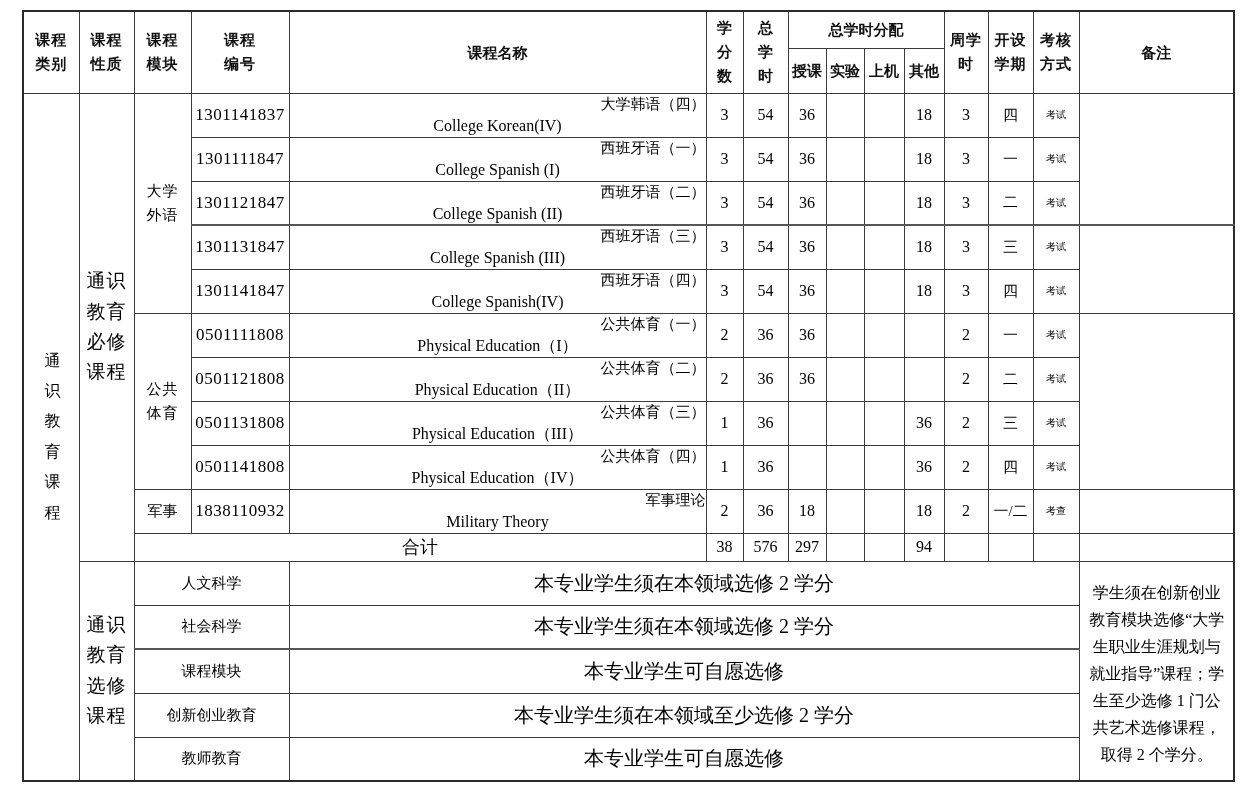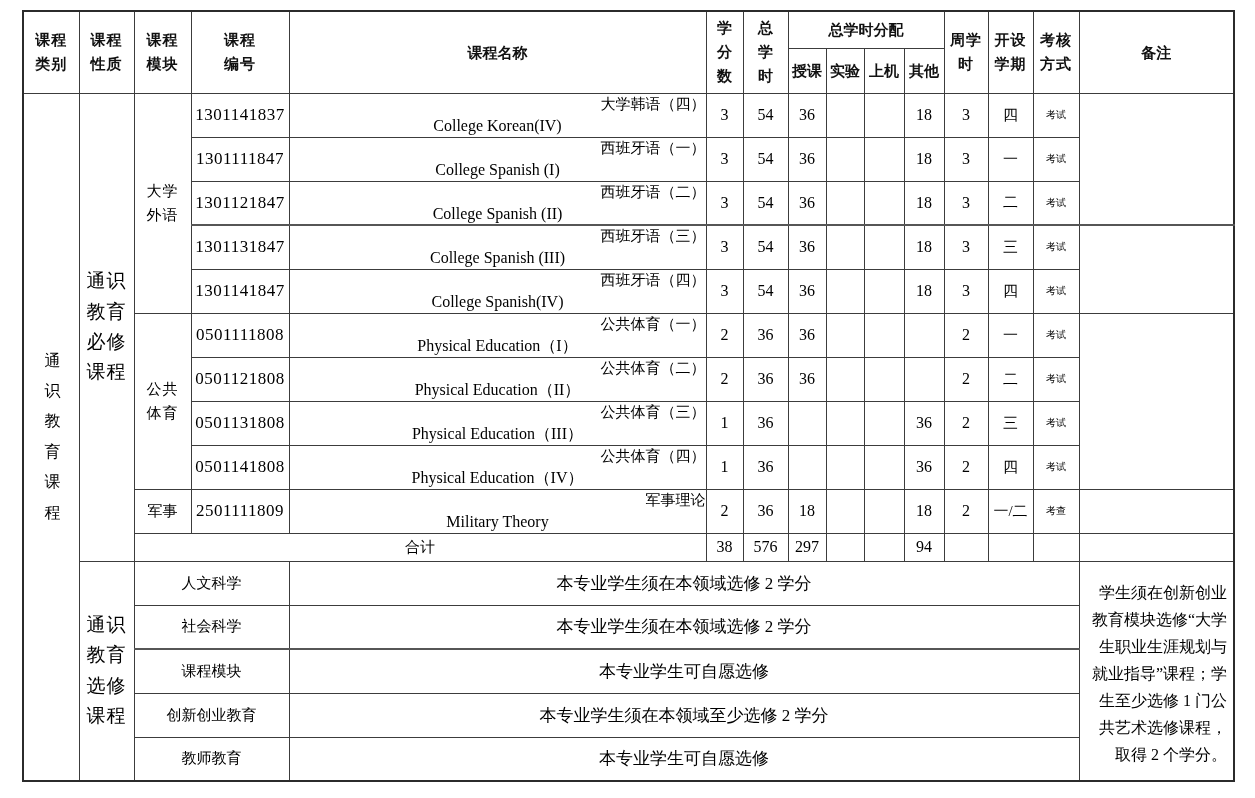--- a/index.html
+++ b/index.html
@@ -21,24 +21,24 @@
   .catg .vt1{line-height:1.9;font-size:16px;text-align:right;}
   
   .zhtxt{font-size:19px;}
   .code{font-size:17px;letter-spacing:0.5px;}
   .num{font-size:16px;}
   .cname .zh{font-size:15px;line-height:21px;text-align:right;}
   .cname .en{font-size:16px;line-height:21px;}
   .sem{font-size:15px;white-space:nowrap;}
   .assess{font-size:10px;white-space:nowrap;}
   .modname{font-size:15px;}
-  .desc{font-size:17px;}
-  .total-label{font-size:15px;}
+  .desc{font-size:20px;}
+  .total-label{font-size:18px;}
   .remark-note{text-align:left;vertical-align:top;}
-  .remark-note .txt{display:block;font-size:16px;line-height:27px;padding:5px 6px 0 7px;text-align:right;word-break:break-all;}
+  .remark-note .txt{display:block;font-size:16px;line-height:27px;padding:5px 6px 0 7px;text-align:center;word-break:break-all;}
   
   tr.pbreak td{border-top:2px solid #565656;}
 </style>
 </head>
 <body>
 
 <div class="page">
 <table class="plan">
   <colgroup>
     <col style="width:56px">
@@ -235,21 +235,21 @@
     <td></td>
     <td></td>
     <td class="num">36</td>
     <td class="num">2</td>
     <td class="sem">四</td>
     <td class="assess">考试</td>
   </tr>
 
   <tr class="r-course">
     <td><span class="modname">军事</span></td>
-    <td class="code">2501111809</td>
+    <td class="code">1838110932</td>
     <td class="cname">
       <div class="zh">军事理论</div>
       <div class="en">Military Theory</div>
     </td>
     <td class="num">2</td>
     <td class="num">36</td>
     <td class="num">18</td>
     <td></td>
     <td></td>
     <td class="num">18</td>

